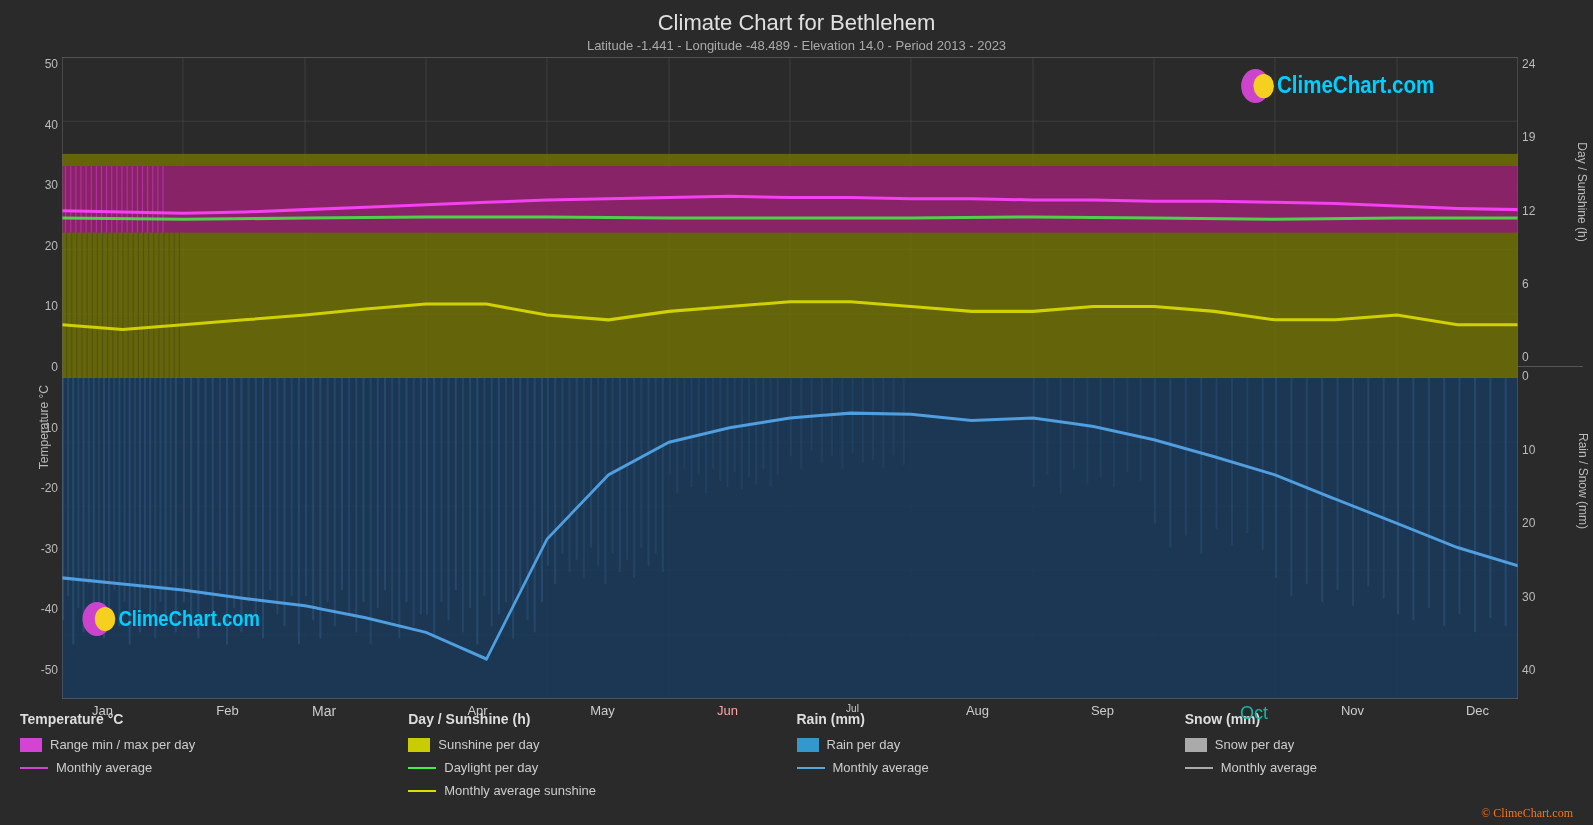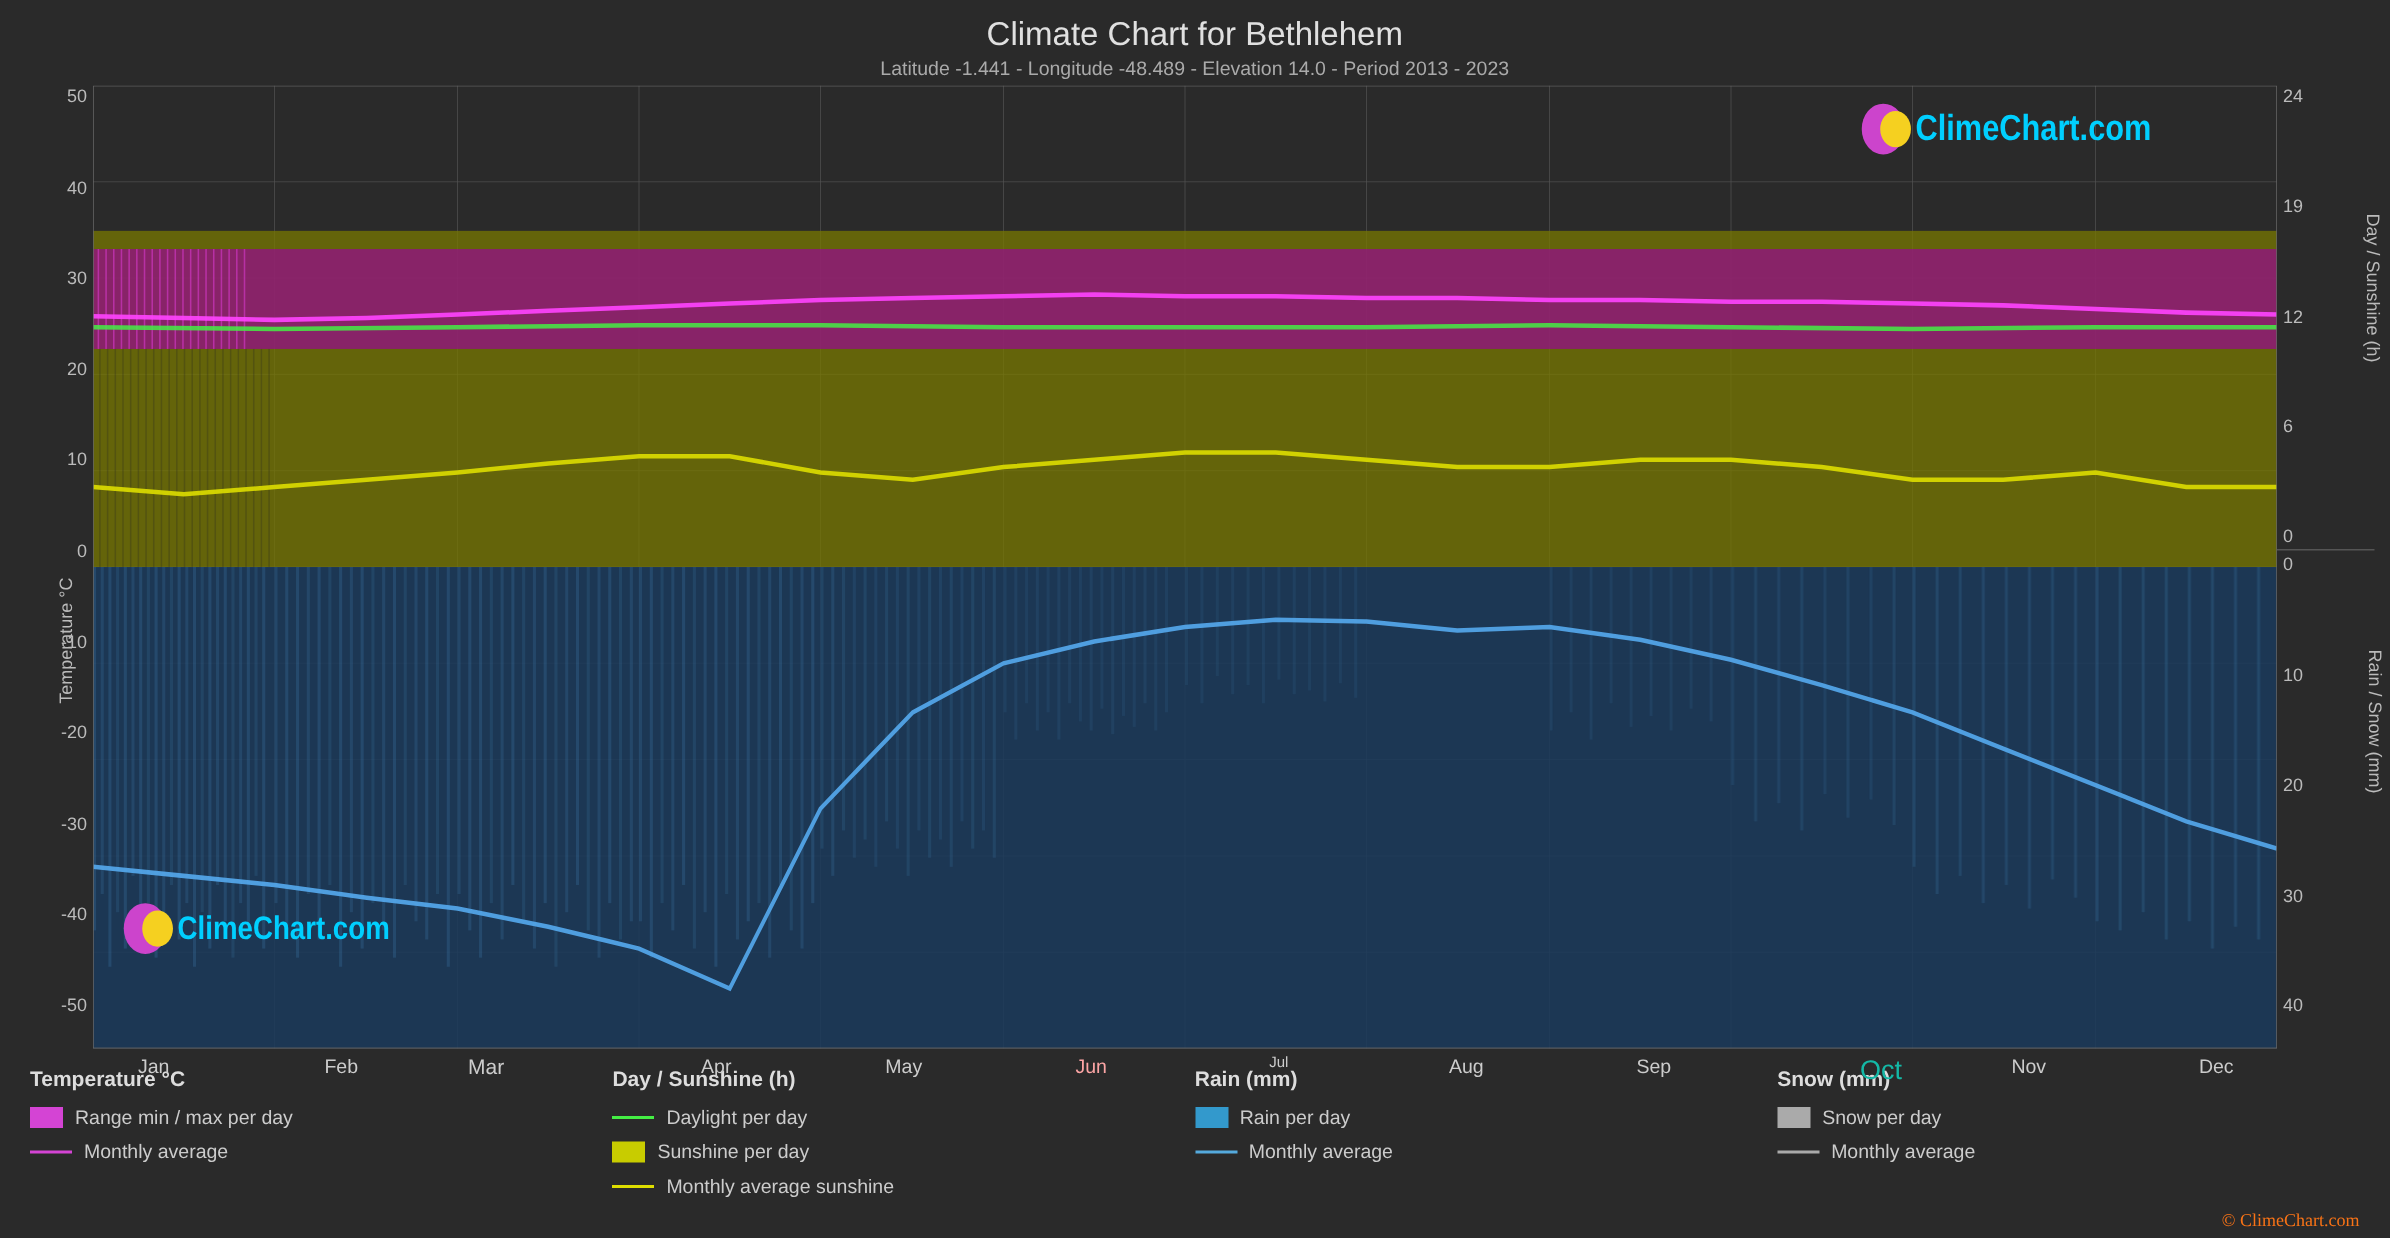--- a/index.html
+++ b/index.html
@@ -459,28 +459,28 @@
       </div>
       <div class="legend-item">
         <span class="legend-line" style="background:#d444d4;"></span>
         <span>Monthly average</span>
       </div>
     </div>
 
     <div class="legend-col">
       <div class="legend-col-title">Day / Sunshine (h)</div>
       <div class="legend-item">
+        <span class="legend-swatch" style="background:#c8cc00;"></span>
+        <span>Sunshine per day</span>
+      </div>
+      <div class="legend-item">
         <span class="legend-line" style="background:#44ee44;"></span>
         <span>Daylight per day</span>
       </div>
       <div class="legend-item">
-        <span class="legend-swatch" style="background:#c8cc00;"></span>
-        <span>Sunshine per day</span>
-      </div>
-      <div class="legend-item">
         <span class="legend-line" style="background:#dddd00;"></span>
         <span>Monthly average sunshine</span>
       </div>
     </div>
 
     <div class="legend-col">
       <div class="legend-col-title">Rain (mm)</div>
       <div class="legend-item">
         <span class="legend-swatch" style="background:#3399cc;"></span>
         <span>Rain per day</span>

